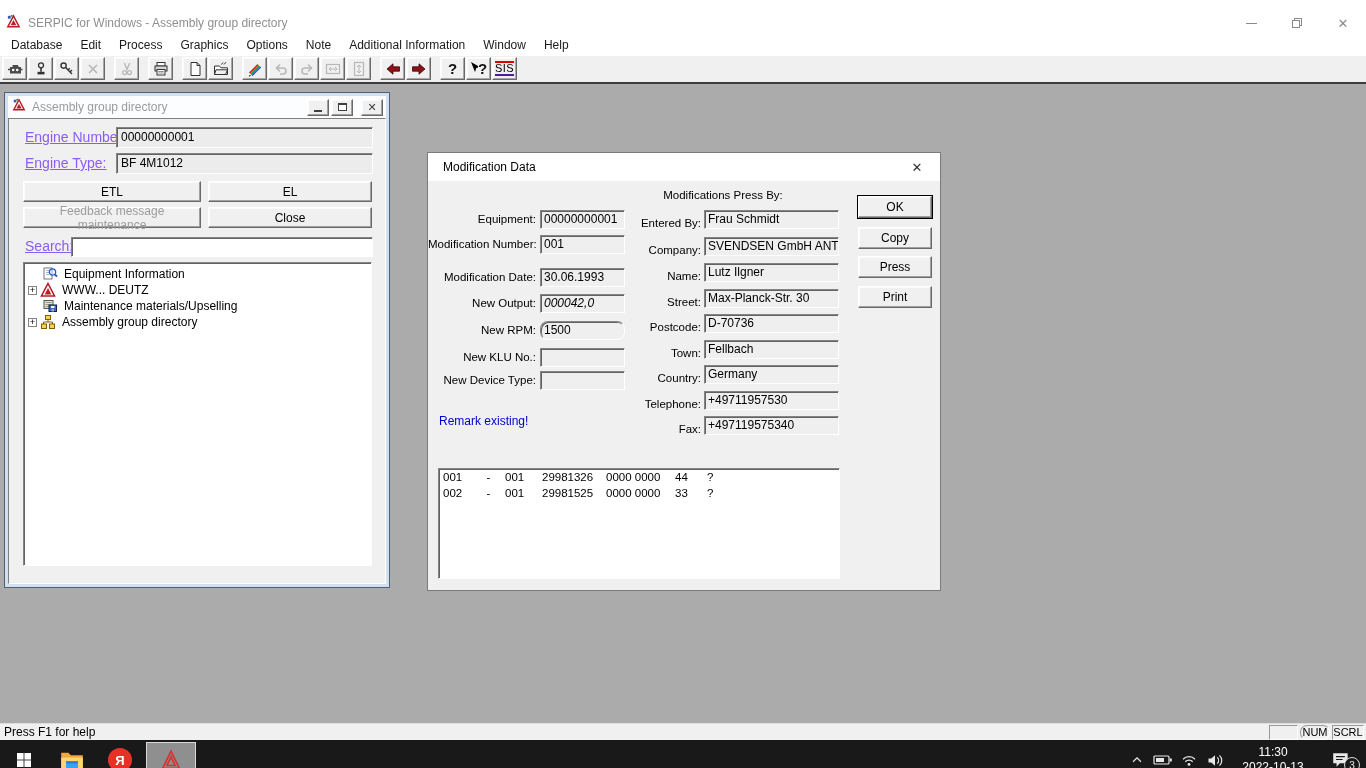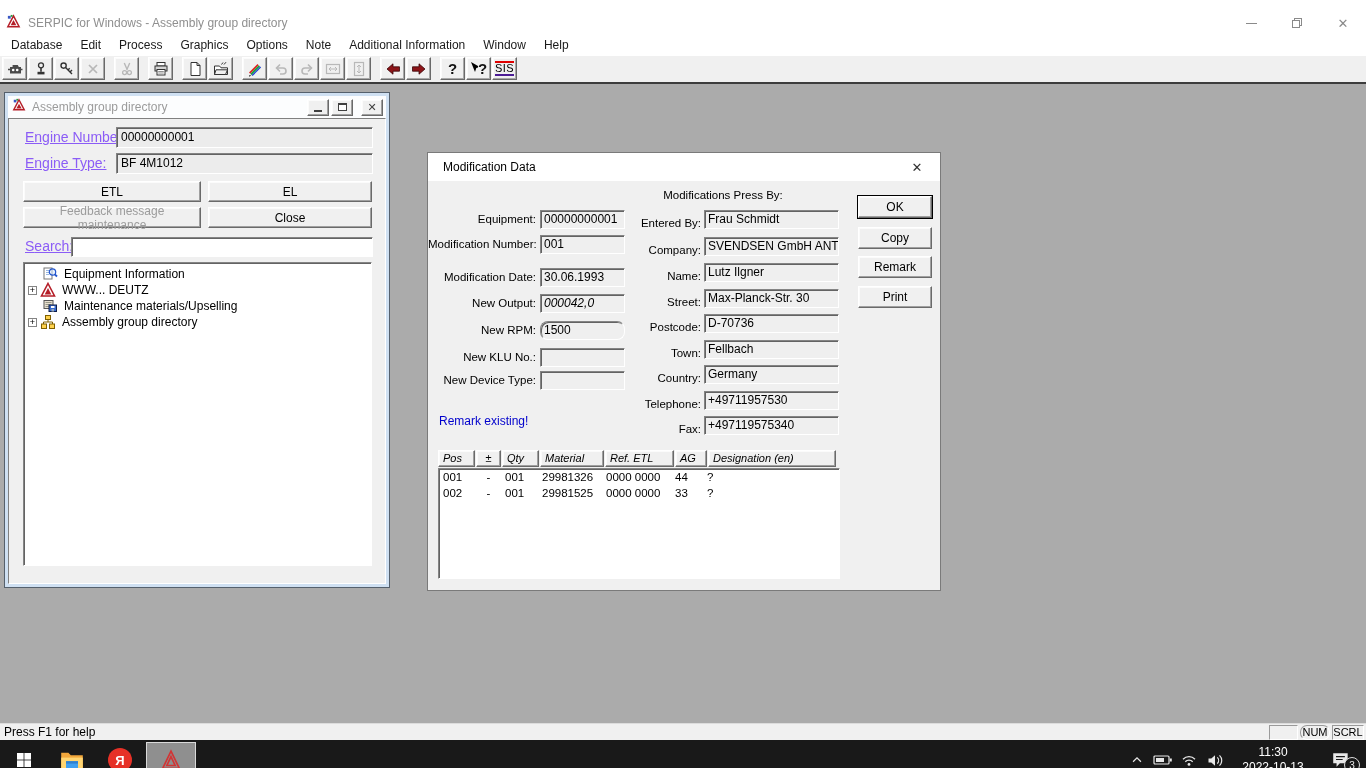--- a/index.html
+++ b/index.html
@@ -392,34 +392,25 @@
       <div class="dlg-field sunk" style="left:276px; top:187px; width:135px;">Fellbach</div>
       <span class="dlg-label" style="left:160px; top:216px; width:113px;">Country:</span>
       <div class="dlg-field sunk" style="left:276px; top:212px; width:135px;">Germany</div>
       <span class="dlg-label" style="left:160px; top:242px; width:113px;">Telephone:</span>
       <div class="dlg-field sunk" style="left:276px; top:238px; width:135px;">+49711957530</div>
       <span class="dlg-label" style="left:160px; top:267px; width:113px;">Fax:</span>
       <div class="dlg-field sunk" style="left:276px; top:263px; width:135px;">+497119575340</div>
 
       <button class="dlg-btn btn95 default" style="top:43px;">OK</button>
       <button class="dlg-btn btn95" style="top:74px;">Copy</button>
-      <button class="dlg-btn btn95" style="top:103px;">Remark</button>
+      <button class="dlg-btn btn95" style="top:103px;">Press</button>
       <button class="dlg-btn btn95" style="top:133px;">Print</button>
 
       <span class="remark-note">Remark existing!</span>
 
-      <div class="grid-head">
-        <span class="gh-cell c0">Pos</span>
-        <span class="gh-cell c1">±</span>
-        <span class="gh-cell c2">Qty</span>
-        <span class="gh-cell c3">Material</span>
-        <span class="gh-cell c4">Ref. ETL</span>
-        <span class="gh-cell c5">AG</span>
-        <span class="gh-cell c6">Designation (en)</span>
-      </div>
       <div class="grid-body sunk">
         <div class="grid-row">
           <span class="gc c0">001</span>
           <span class="gc c1">-</span>
           <span class="gc c2">001</span>
           <span class="gc c3">29981326</span>
           <span class="gc c4">0000 0000</span>
           <span class="gc c5">44</span>
           <span class="gc c6">?</span>
         </div>

